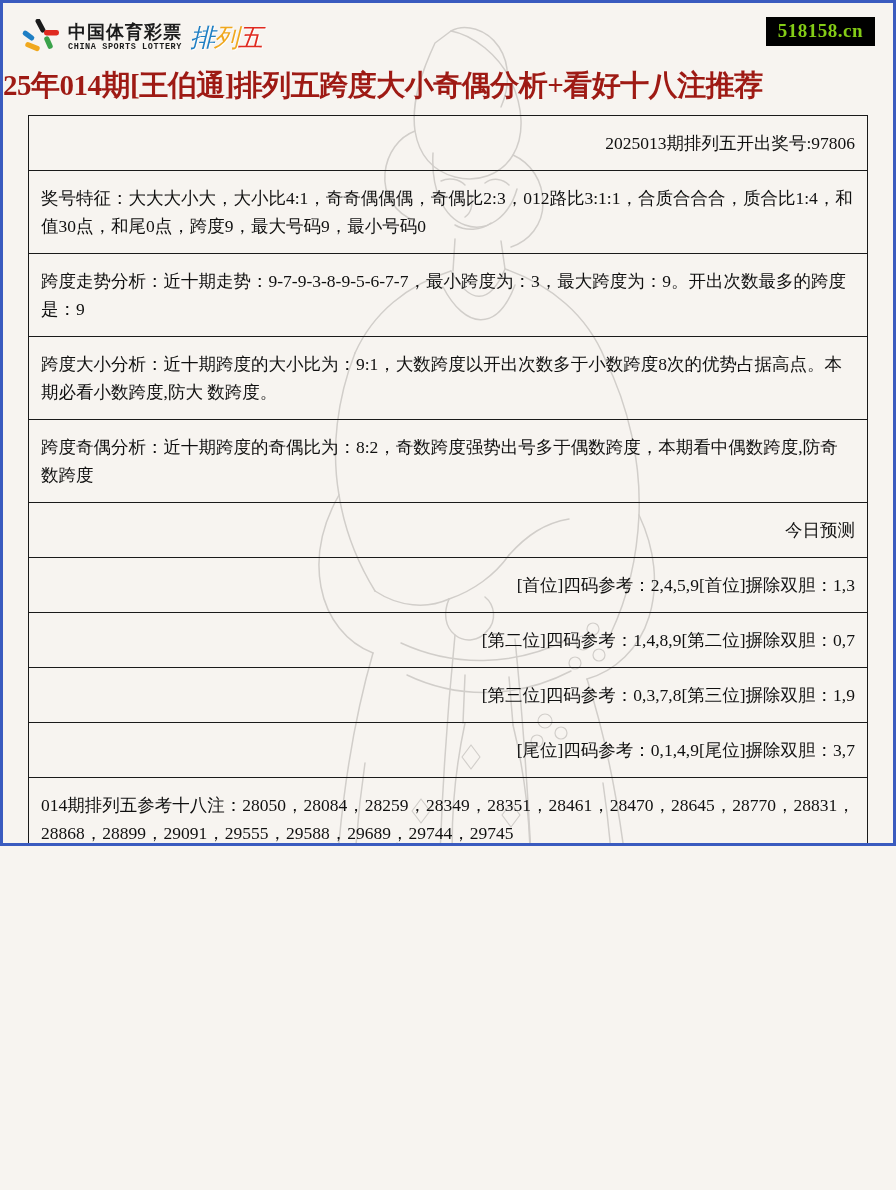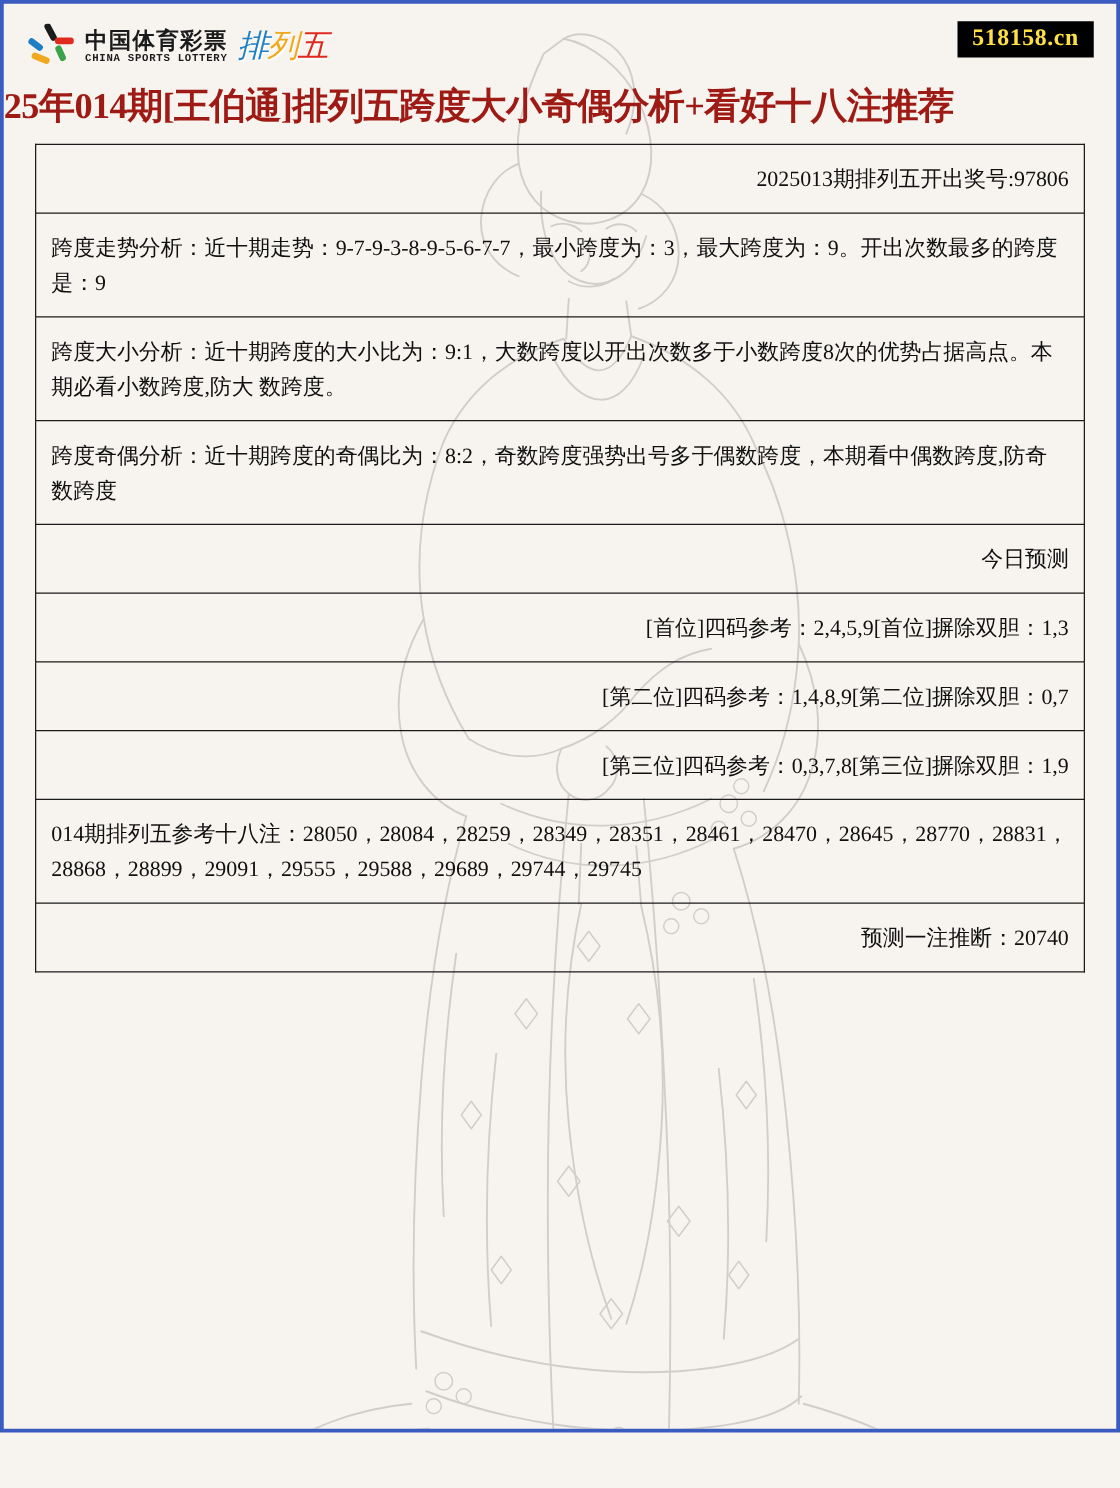--- a/index.html
+++ b/index.html
@@ -9,21 +9,21 @@
   body {
     width: 896px;
     height: 1190px;
     background: #f7f4f0;
     font-family: "Liberation Serif", "DejaVu Serif", serif;
     overflow: hidden;
   }
   #page {
     position: relative;
     width: 896px;
-    height: 1146px;
+    height: 846px;
     box-sizing: border-box;
     border: 3px solid #3a5bbf;
     background: #f7f4f0;
     overflow: hidden;
   }
   
   #watermark {
     position: absolute;
     left: 0; top: 0;
     width: 896px;
@@ -88,21 +88,21 @@
   }
   #logo-game .g1 { color: #1f7fc4; }
   #logo-game .g2 { color: #f0a81e; }
   #logo-game .g3 { color: #e02a20; }
 
   #watermark-badge {
     position: absolute;
     right: 18px;
     top: 14px;
     background: #000000;
-    color: #fde047;
+    color: #84cc16;
     font-family: "Liberation Serif", serif;
     font-size: 19px;
     font-weight: bold;
     padding: 3px 12px 4px 12px;
     line-height: 22px;
     letter-spacing: 0.5px;
   }
 
   
   #page-title {
@@ -263,39 +263,45 @@
   </div>
 
   <div id="page-title">25年014期[王伯通]排列五跨度大小奇偶分析+看好十八注推荐</div>
 
   <table id="analysis-table">
     <tbody id="table-body">
         <tr>
           <td class="center tall">2025013期排列五开出奖号:97806</td>
         </tr>
         <tr>
+          <td class="left">奖号特征：大大大小大，大小比4:1，奇奇偶偶偶，奇偶比2:3，012路比3:1:1，合质合合合，质合比1:4，和值30点，和尾0点，跨度9，最大号码9，最小号码0</td>
+        </tr>
+        <tr>
           <td class="left">跨度走势分析：近十期走势：9-7-9-3-8-9-5-6-7-7，最小跨度为：3，最大跨度为：9。开出次数最多的跨度是：9</td>
         </tr>
         <tr>
           <td class="left">跨度大小分析：近十期跨度的大小比为：9:1，大数跨度以开出次数多于小数跨度8次的优势占据高点。本期必看小数跨度,防大 数跨度。</td>
         </tr>
         <tr>
           <td class="left">跨度奇偶分析：近十期跨度的奇偶比为：8:2，奇数跨度强势出号多于偶数跨度，本期看中偶数跨度,防奇 数跨度</td>
         </tr>
         <tr>
           <td class="center tall">今日预测</td>
         </tr>
         <tr>
           <td class="center tall">[首位]四码参考：2,4,5,9[首位]摒除双胆：1,3</td>
         </tr>
         <tr>
           <td class="center tall">[第二位]四码参考：1,4,8,9[第二位]摒除双胆：0,7</td>
         </tr>
         <tr>
           <td class="center tall">[第三位]四码参考：0,3,7,8[第三位]摒除双胆：1,9</td>
+        </tr>
+        <tr>
+          <td class="center tall">[尾位]四码参考：0,1,4,9[尾位]摒除双胆：3,7</td>
         </tr>
         <tr>
           <td class="left">014期排列五参考十八注：28050，28084，28259，28349，28351，28461，28470，28645，28770，28831，28868，28899，29091，29555，29588，29689，29744，29745</td>
         </tr>
         <tr>
           <td class="center tall">预测一注推断：20740</td>
         </tr>
       </tbody>
   </table>
 

